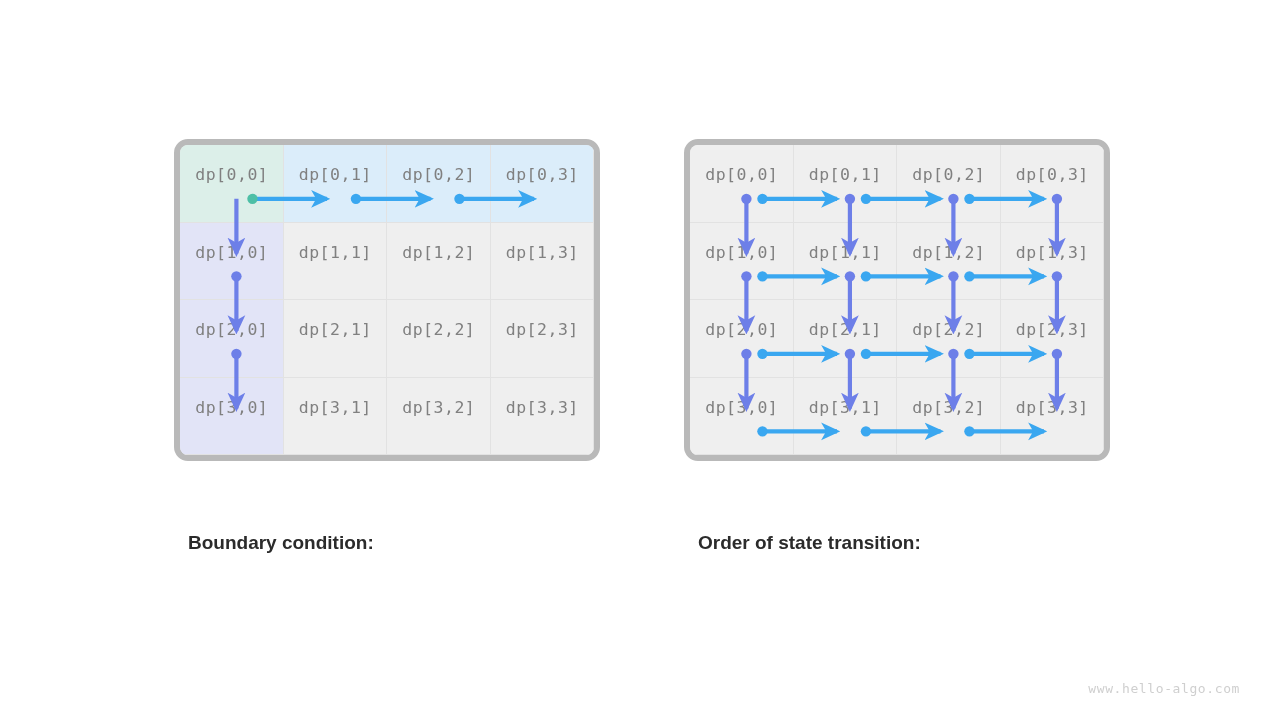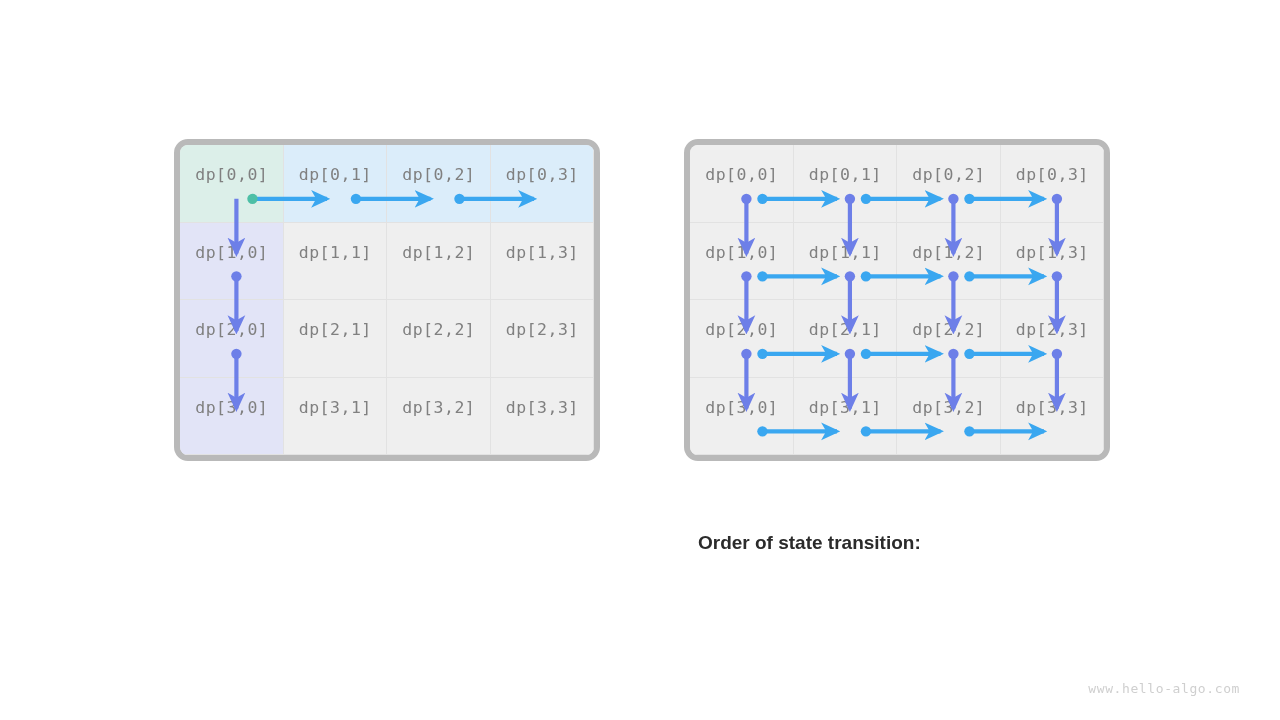--- a/index.html
+++ b/index.html
@@ -280,19 +280,20 @@
         <circle cx="159.9075" cy="208.8625" r="5.2" fill="#6d7fe8"></circle>
         <line x1="263.4075" y1="208.8625" x2="263.4075" y2="263.5" stroke="#6d7fe8" stroke-width="4.2" marker-end="url(#md-right)"></line>
         <circle cx="263.4075" cy="208.8625" r="5.2" fill="#6d7fe8"></circle>
         <line x1="366.9075" y1="208.8625" x2="366.9075" y2="263.5" stroke="#6d7fe8" stroke-width="4.2" marker-end="url(#md-right)"></line>
         <circle cx="366.9075" cy="208.8625" r="5.2" fill="#6d7fe8"></circle>
       </svg>
   </div>
 </div>
 
 <div class="caption" id="caption-left">
+  <div class="caption-title">Boundary condition:</div>
 </div>
 
 <div class="caption" id="caption-right">
   <div class="caption-title">Order of state transition:</div>
 </div>
 
 <div id="watermark">www.hello-algo.com</div>
 
 </body></html>

